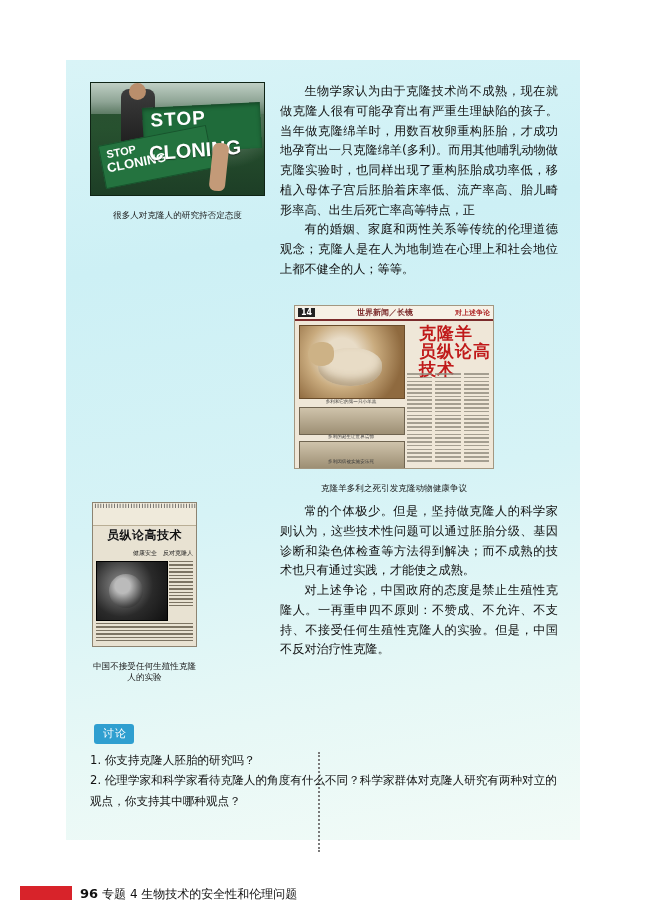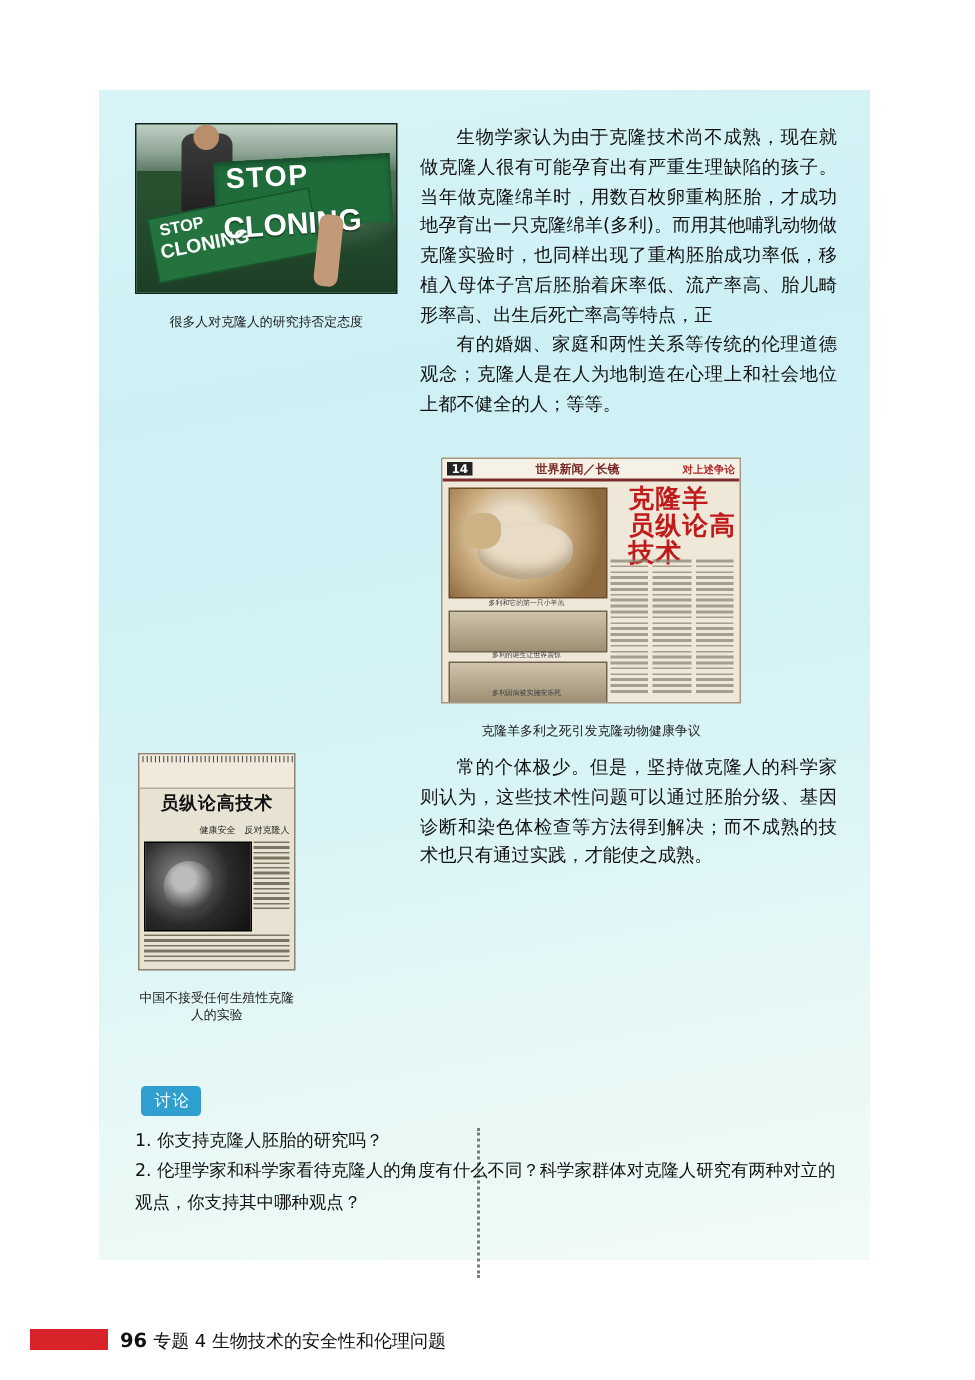--- a/index.html
+++ b/index.html
@@ -431,20 +431,21 @@
             <div class="ln"></div>
           <div class="ln"></div>
             <div class="ln"></div>
         </div>
       </div>
       <div class="fig-caption">中国不接受任何生殖性克隆人的实验</div>
     </div>
 
     <div class="col-text" style="left:214px; top:442px; width:278px;">
       <p>常的个体极少。但是，坚持做克隆人的科学家则认为，这些技术性问题可以通过胚胎分级、基因诊断和染色体检查等方法得到解决；而不成熟的技术也只有通过实践，才能使之成熟。</p>
+      <p>对上述争论，中国政府的态度是禁止生殖性克隆人。一再重申四不原则：不赞成、不允许、不支持、不接受任何生殖性克隆人的实验。但是，中国不反对治疗性克隆。</p>
     </div>
 
     <div class="disc-label">讨论</div>
     <div class="disc-divider"></div>
     <div class="disc-body">
       <div class="disc-col">
         <p>1. 你支持克隆人胚胎的研究吗？</p>
         <p>2. 伦理学家和科学家看待克隆人的角度有什么不同？科学家群体对克隆人研究有两种对立的观点，你支持其中哪种观点？</p>
       </div>
     </div>

